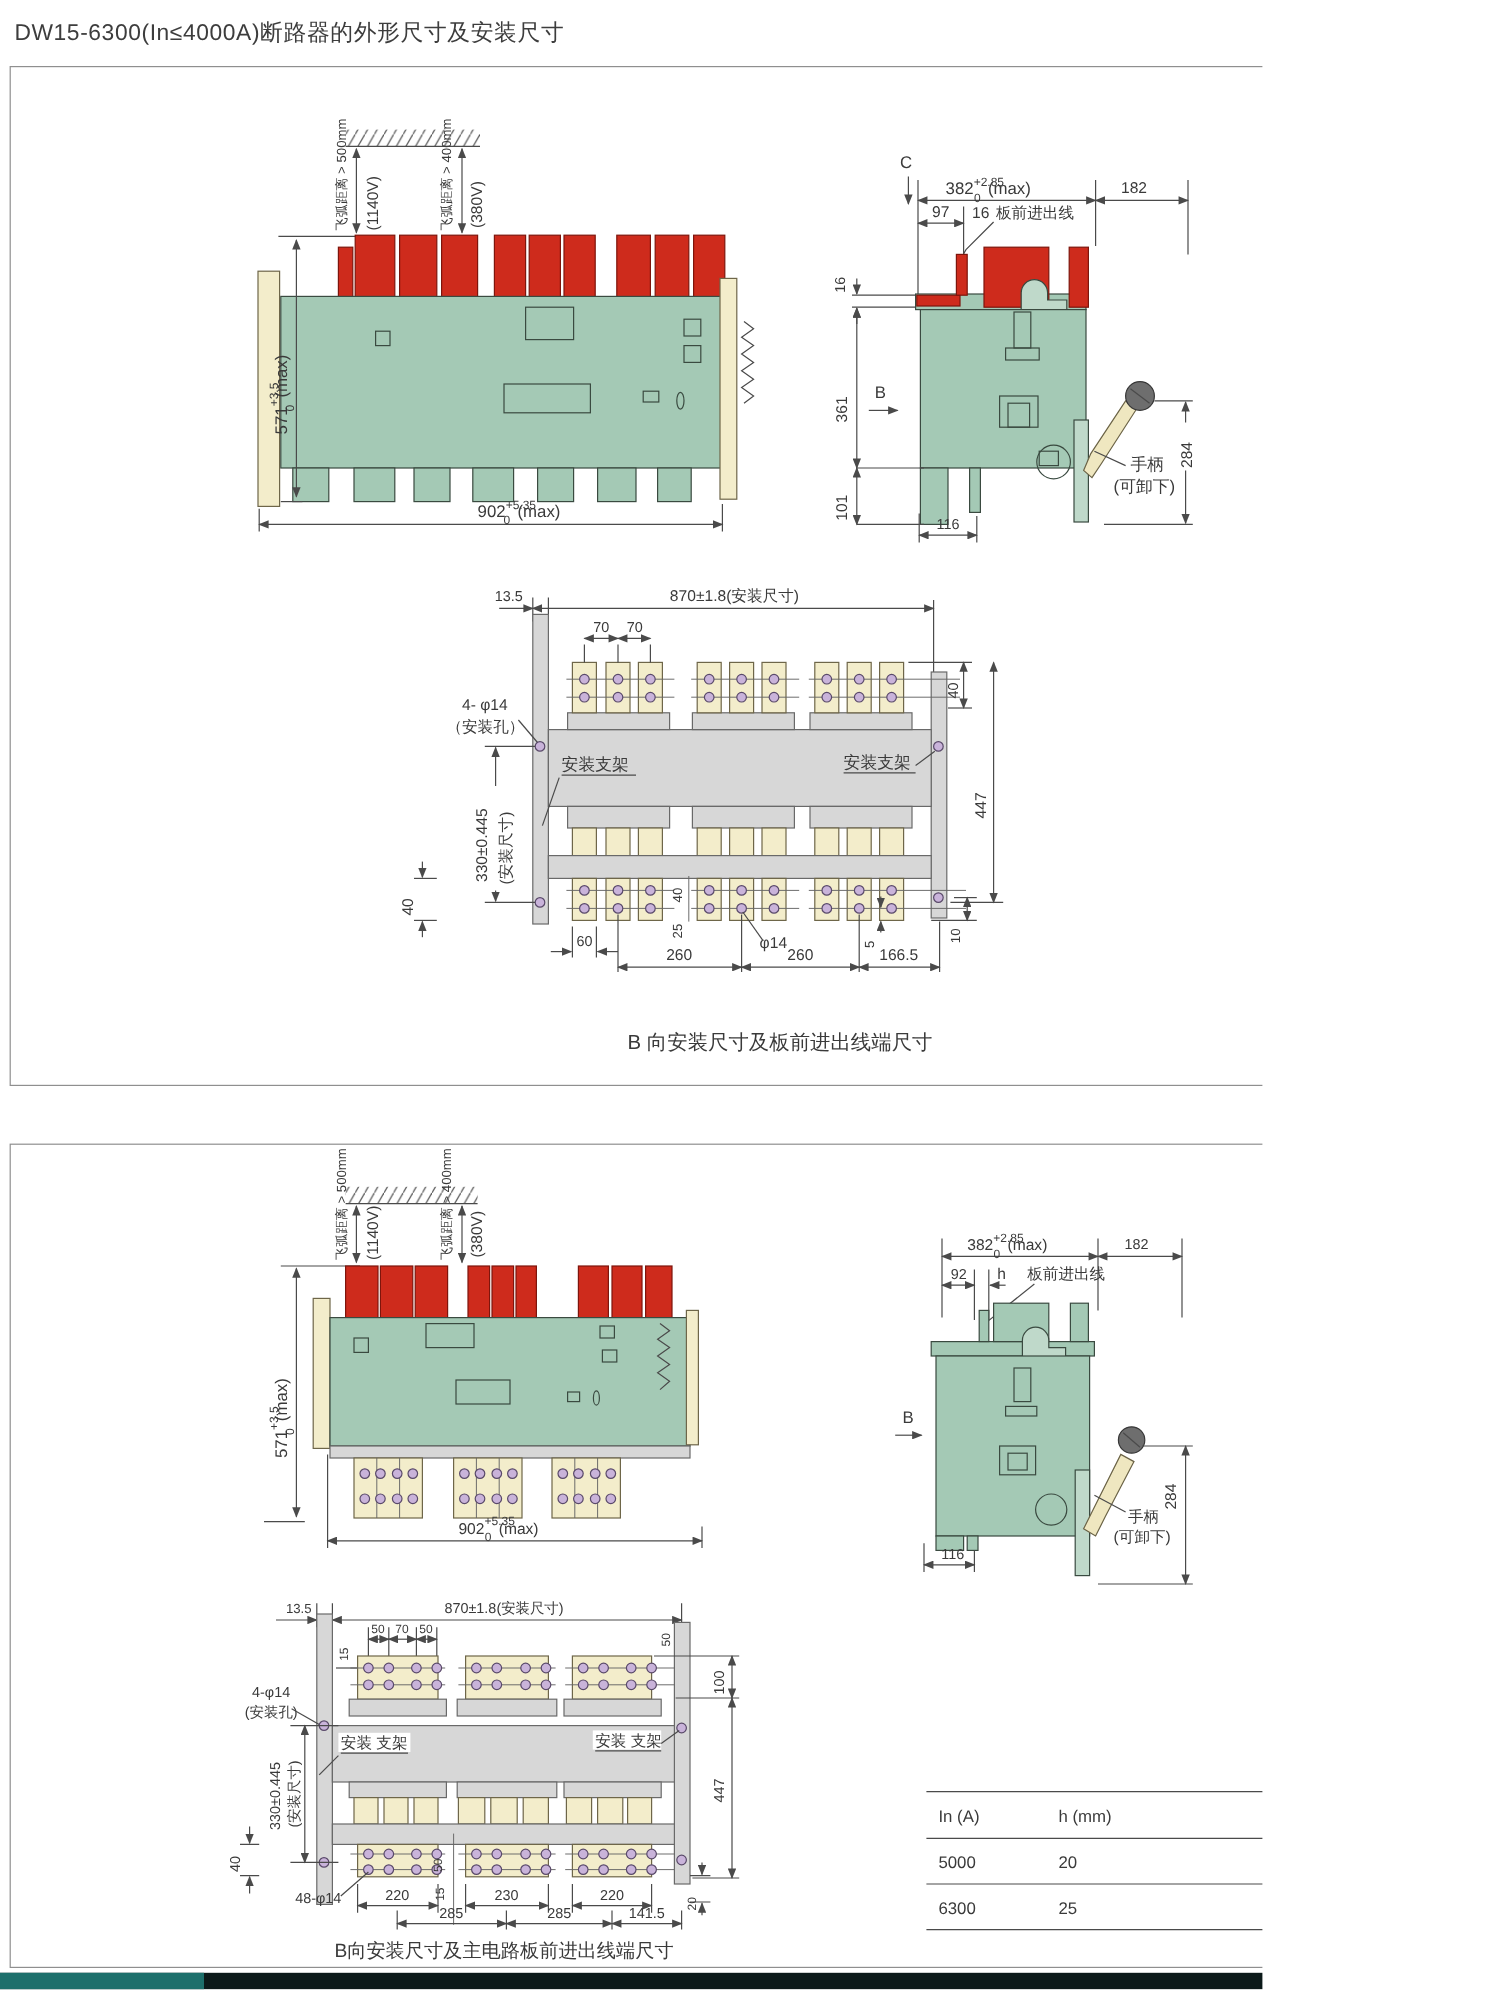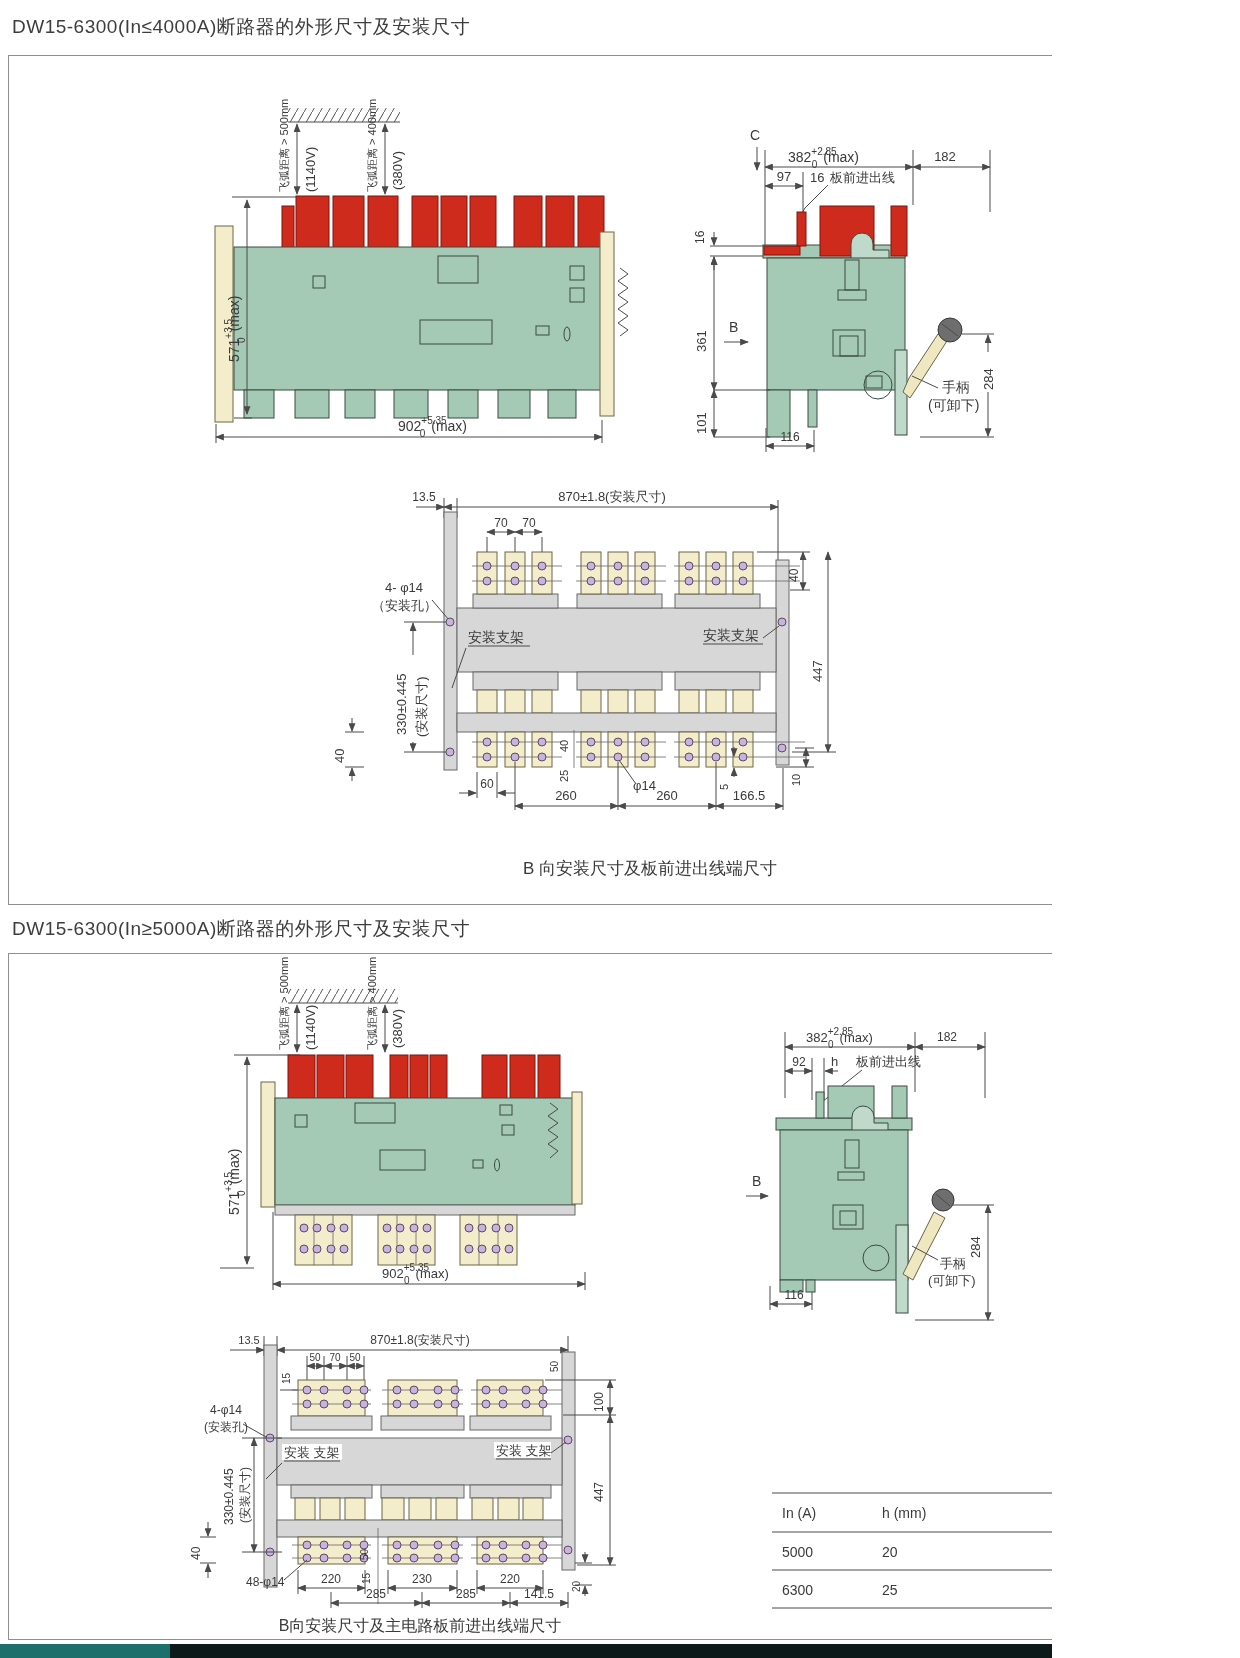--- a/index.html
+++ b/index.html
@@ -315,21 +315,20 @@
   <text class="t13" transform="translate(822,682) rotate(-90)">447</text>
   <line class="ln" x1="795" y1="748" x2="814" y2="748"></line>
           <line class="ln" x1="776" y1="767" x2="814" y2="767"></line>
   <line class="dim" x1="806" y1="748" x2="806" y2="767"></line>
   <text class="t11" transform="translate(800,786) rotate(-90)">10</text>
  </g>
  <text class="t17 mid" x="650" y="874">B 向安装尺寸及板前进出线端尺寸</text>
 </svg>
 </div>
 
-<div class="title" style="top:916px">DW15-6300(In≥5000A)断路器的外形尺寸及安装尺寸</div>
 
 <div class="panel" style="top:953px;height:685px">
 <svg width="1220" height="683" viewBox="9 954 1220 683">
 
  <g>
   <rect x="288" y="989" width="110" height="14" fill="url(#hat)"></rect>
   <line class="ln" x1="288" y1="1003" x2="398" y2="1003"></line>
   <line class="dim" x1="297" y1="1005" x2="297" y2="1052"></line>
   <line class="dim" x1="385" y1="1005" x2="385" y2="1052"></line>
   <line class="ln" x1="234" y1="1055" x2="300" y2="1055"></line>

